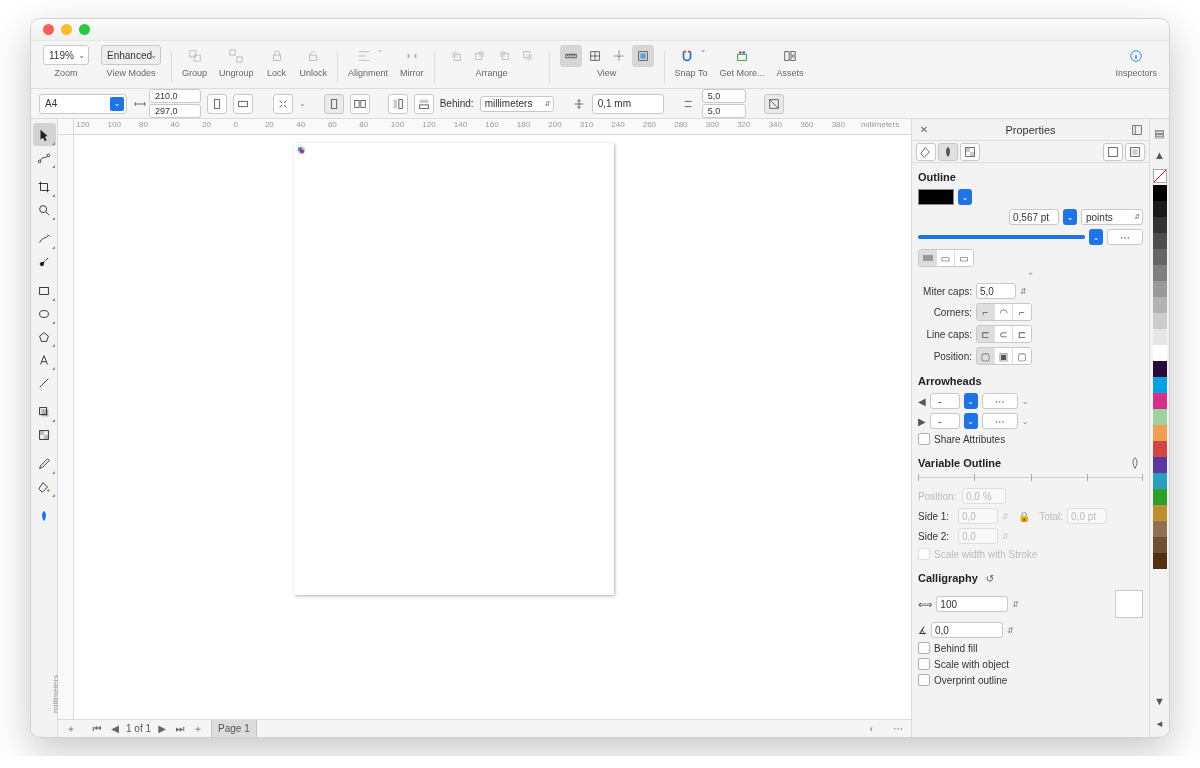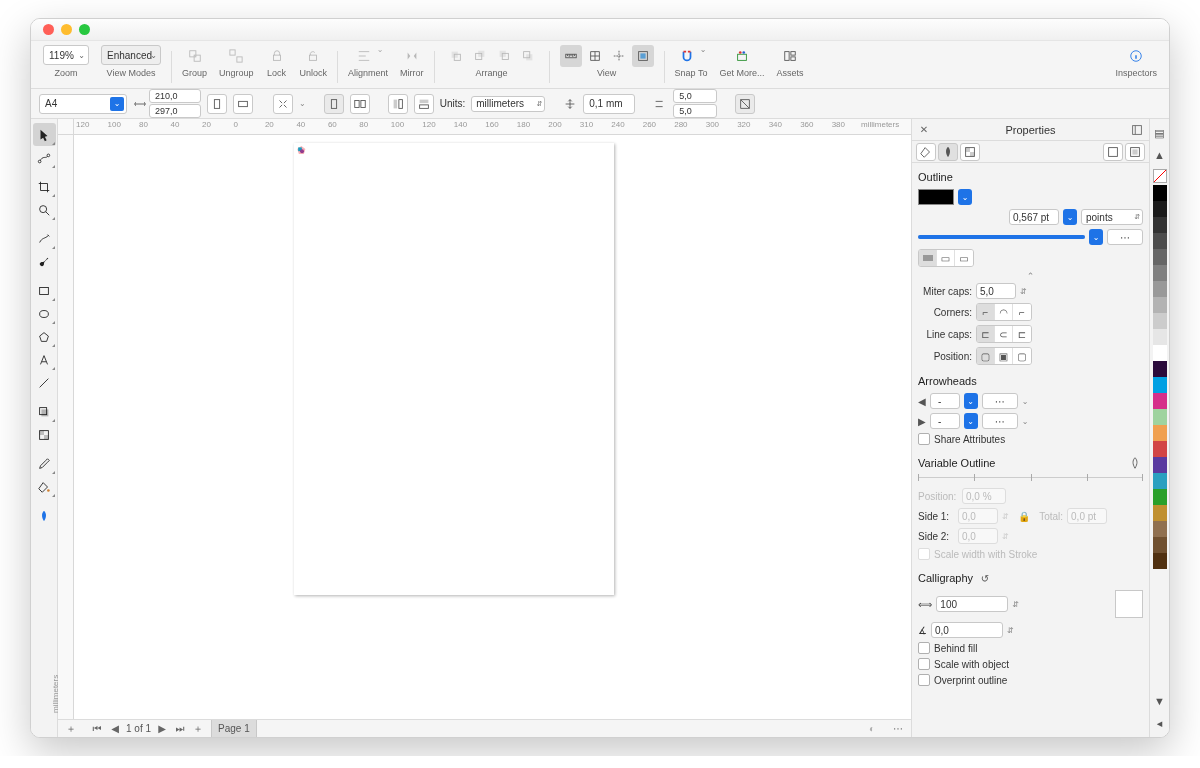--- a/index.html
+++ b/index.html
@@ -53,21 +53,21 @@
   
   .rightstack { display:flex; }
   .props { width:238px; background:#f3f3f3; border-left:1px solid #dcdcdc; display:flex; flex-direction:column; font-size:10px; }
   .props-head { height:22px; display:flex; align-items:center; border-bottom:1px solid #dcdcdc; padding:0 4px; }
   .x-btn { width:16px; height:16px; display:flex; align-items:center; justify-content:center; color:#666; }
   .props-title { flex:1; text-align:center; font-size:11px; color:#333; font-weight:500; }
   .props-modes { height:22px; display:flex; align-items:center; padding:0 4px; gap:2px; border-bottom:1px solid #dcdcdc; }
   .mode-tab { width:20px; height:18px; border:1px solid #c8c8c8; border-radius:3px; display:flex; align-items:center; justify-content:center; background:#fff; }
   .mode-tab.on { background:#e0e0e0; }
   .props-body { flex:1; overflow-y:auto; padding:4px 6px; }
-  .sec-title { font-weight:400; font-size:11px; margin:4px 0 6px 0; color:#222; }
+  .sec-title { font-weight:700; font-size:11px; margin:4px 0 6px 0; color:#222; }
   .row { display:flex; align-items:center; gap:4px; margin-bottom:4px; }
   .swatch-black { width:36px; height:16px; background:#000; border:1px solid #888; }
   .blue-chip { width:14px; height:16px; background:#1e73e7; border-radius:3px; display:flex; align-items:center;justify-content:center;color:#fff;font-size:8px; }
   .lbl-r { text-align:right; width:54px; color:#333; }
   .seg-btns { display:flex; border:1px solid #c8c8c8; border-radius:3px; overflow:hidden; }
   .seg-btns .b { width:18px; height:16px; background:#fff; display:flex; align-items:center;justify-content:center; border-right:1px solid #e0e0e0; color:#555; }
   .seg-btns .b:last-child{border-right:none;}
   .slider-track { flex:1; height:4px; background:#ccc; border-radius:2px; position:relative; }
   .slider-track .fill{ position:absolute; left:0; top:0; bottom:0; width:100%; background:#1e73e7; border-radius:2px;}
   .divider-up { text-align:center; color:#888; font-size:9px; margin:2px 0; }
@@ -352,30 +352,30 @@
             <rect x="3" y="3" width="4" height="10" fill="currentColor" opacity="0.3"></rect>
             <rect x="9" y="3" width="4" height="10" fill="none" stroke="currentColor"></rect>
           </svg>
         </div>
     <div class="ico-sq">
           <svg viewBox="0 0 16 16">
             <rect x="3" y="3" width="10" height="4" fill="currentColor" opacity="0.3"></rect>
             <rect x="3" y="9" width="10" height="4" fill="none" stroke="currentColor"></rect>
           </svg>
         </div>
-    <span>Units:</span>
+    <span>Behind:</span>
     <div class="selbox" style="width:74px">
           <span>millimeters</span>
           <span class="chv">⇵</span>
         </div>
     <div style="width:6px"></div>
     <svg viewBox="0 0 16 16" width="14" height="14">
           <path d="M8 3v10M3 8h10M8 3l-2 2M8 3l2 2M8 13l-2-2M8 13l2-2" stroke="#555" fill="none"></path>
         </svg>
-    <div class="mini-input" style="width:52px">
+    <div class="mini-input" style="width:72px">
           <span>0,1 mm</span>
         </div>
     <div style="width:6px"></div>
     <svg viewBox="0 0 16 16" width="12" height="12">
           <path d="M3 5h8M3 11h8" stroke="#555"></path>
         </svg>
     <div class="stacked">
       <div class="mini-input" style="width:44px;height:14px;font-size:9px">
             <span>5,0</span>
           </div>

